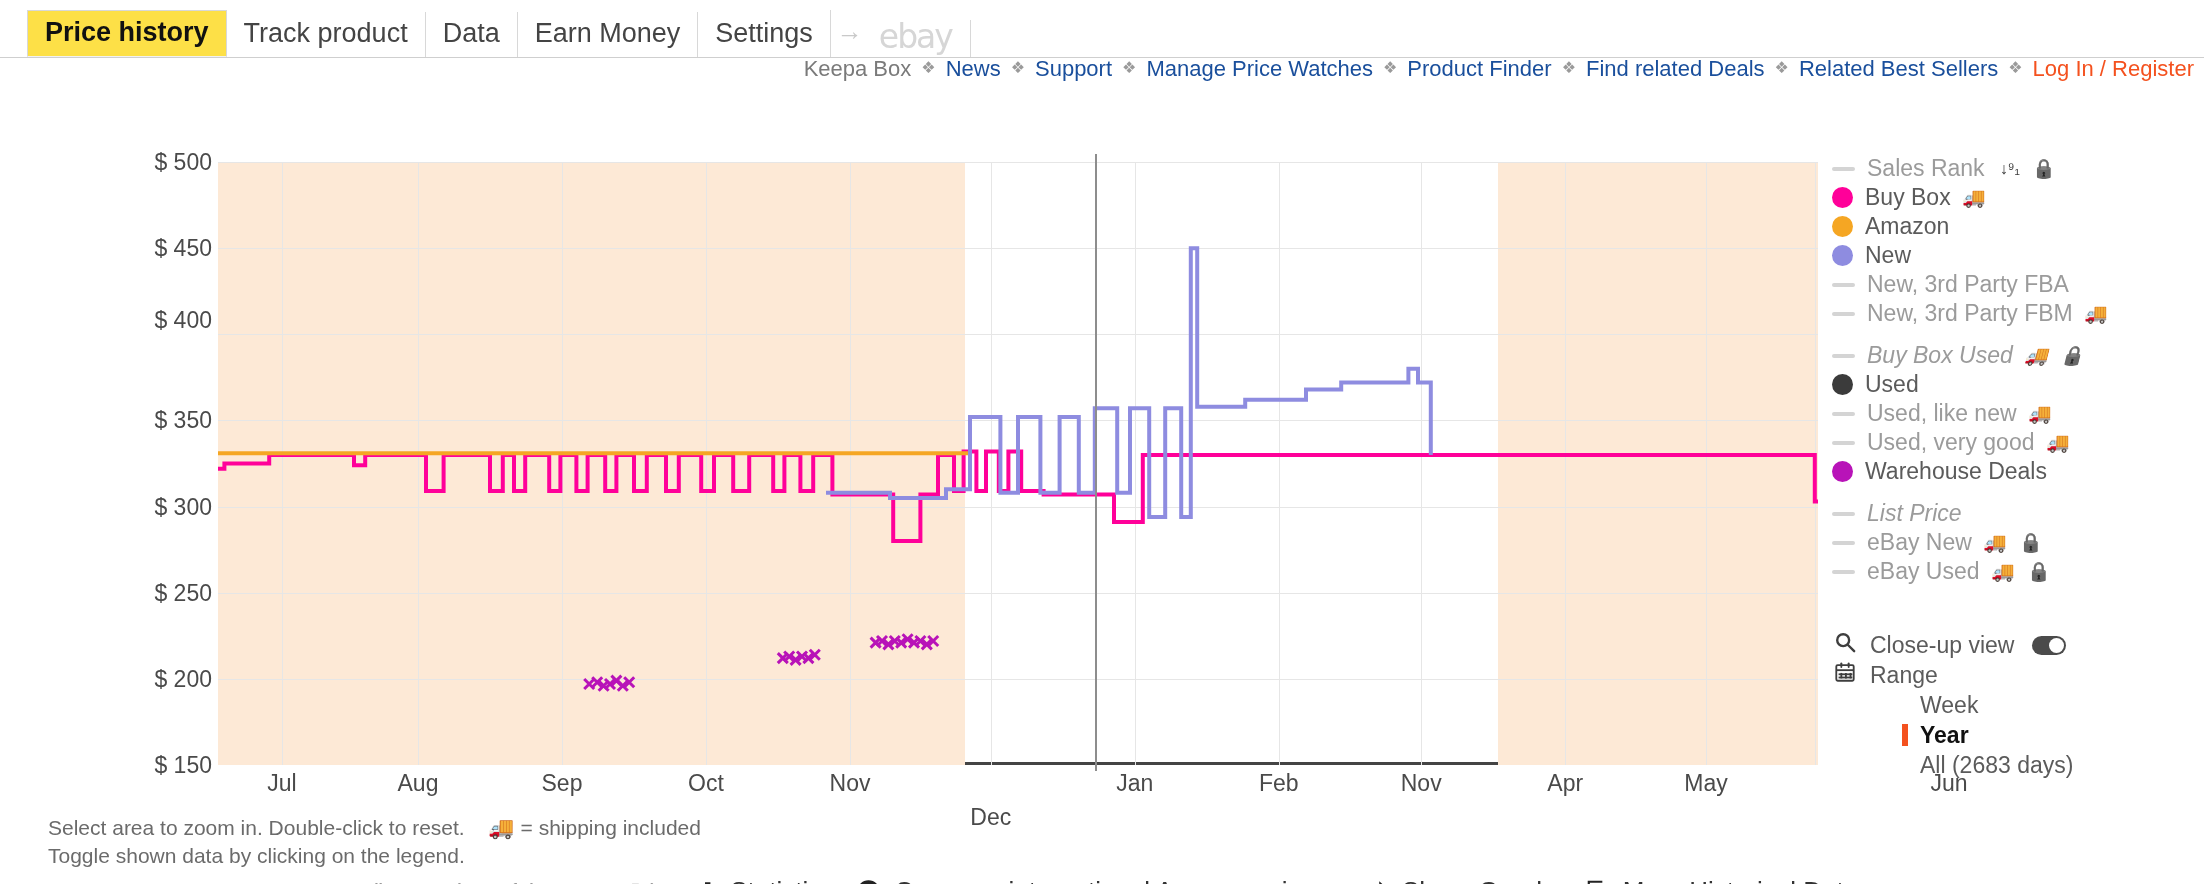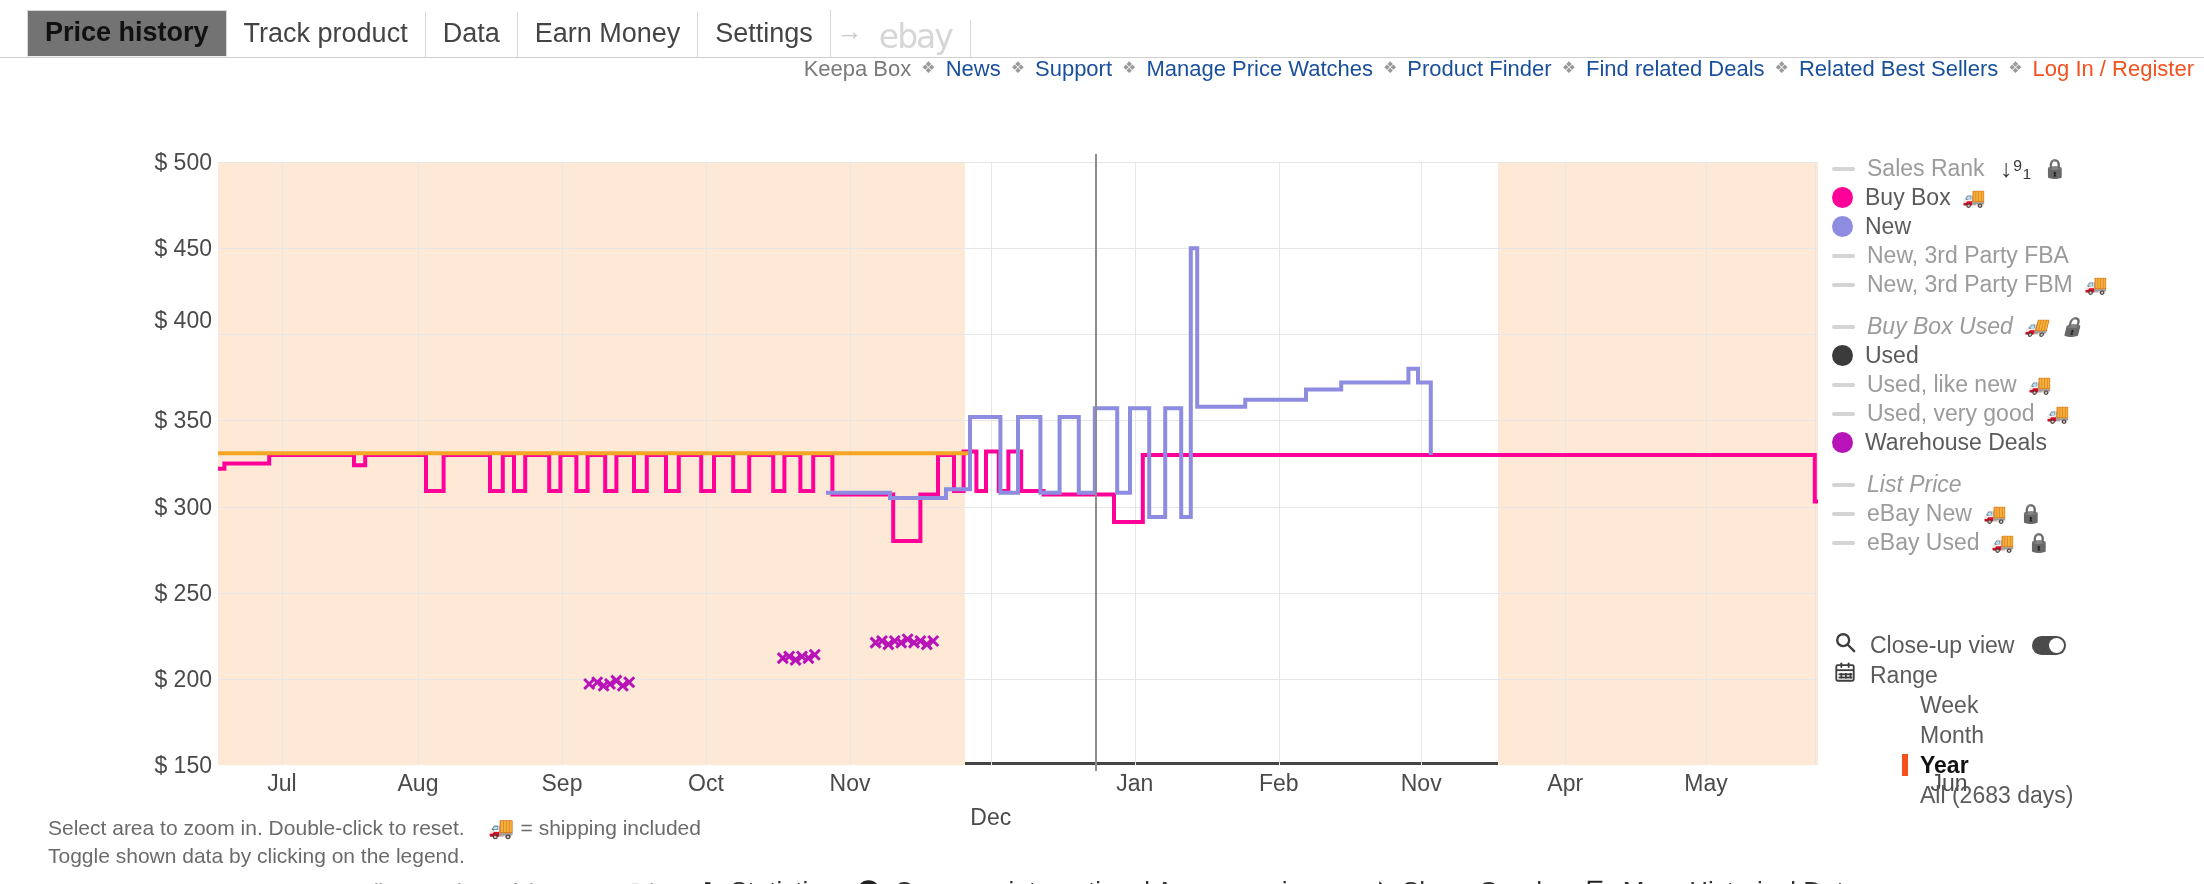--- a/index.html
+++ b/index.html
@@ -26,21 +26,21 @@
     color:#444;
     padding:8px 17px 10px 17px;
     border-left:1px solid #d8d8d8;
     border-right:1px solid #d8d8d8;
     margin-right:-1px;
     line-height:1.0;
     white-space:nowrap;
     cursor:pointer;
   }
   .tab.active {
-    background:#737373;
+    background:#fde047;
     font-weight:bold;
     color:#111;
     border-top:1px solid #d8d8d8;
     border-bottom:1px solid #f2f2f2;
     position:relative;
     z-index:3;
   }
   .tab-spacer { width:13px; border:none; }
   .arrow-ico {
     color:#c9c9c9; font-size:26px; padding:6px 10px 10px 6px;
@@ -143,21 +143,21 @@
   }
   .leg-dash {
     width:23px; height:4px; border-radius:2px;
     background:#d4d4d4; flex:0 0 23px;
     margin:0 0 0 0;
   }
   .leg-label { color:#5b5b5b; white-space:nowrap; }
   .leg-label.muted { color:#9b9b9b; }
   .ico-truck { font-size:19px; }
   .ico-lock  { font-size:19px; filter:grayscale(1) brightness(0.62); }
-  .sr-sort { font-size:25px; color:#3a3a3a; margin-left:3px; }
+  .sr-sort { font-size:16px; color:#3a3a3a; margin-left:3px; }
 
   
   .controls {
     position:absolute; left:1832px; top:572px;
     width:372px; font-size:23px;
   }
   .ctl-row { display:flex; align-items:center; gap:12px; height:30px; }
   .ctl-ico { width:26px; text-align:center; color:#3e3e3e; font-size:22px; }
   .toggle {
     width:34px; height:19px; border-radius:10px;
@@ -318,20 +318,24 @@
         <span class="leg-label muted">Sales Rank</span>
         <span class="sr-sort">↓⁹₁</span>
         <span class="ico-lock">🔒</span>
       </div>
       <div class="leg-item">
         <span class="leg-dot" style="background: rgb(255, 0, 153);"></span>
         <span class="leg-label">Buy Box</span>
         <span class="ico-truck">🚚</span>
       </div>
       <div class="leg-item">
+        <span class="leg-dot" style="background: rgb(245, 166, 35);"></span>
+        <span class="leg-label">Amazon</span>
+      </div>
+      <div class="leg-item">
         <span class="leg-dot" style="background: rgb(142, 140, 224);"></span>
         <span class="leg-label">New</span>
       </div>
       <div class="leg-item">
         <span class="leg-dash" style="background: rgb(212, 212, 212);"></span>
         <span class="leg-label muted">New, 3rd Party FBA</span>
       </div>
       <div class="leg-item">
         <span class="leg-dash" style="background: rgb(212, 212, 212);"></span>
         <span class="leg-label muted">New, 3rd Party FBM</span>
@@ -401,21 +405,20 @@
             <line x1="13" y1="13" x2="13" y2="19"></line>
           <line x1="18" y1="13" x2="18" y2="19"></line>
           <line x1="5" y1="14.5" x2="20" y2="14.5"></line>
             <line x1="5" y1="18" x2="20" y2="18"></line>
         </svg>
       </span>
       <span class="leg-label">Range</span>
     </div>
     <div class="range-list" id="ranges">
         <div class="range-item">Week</div>
-        <div class="range-item">Month</div>
         <div class="range-item selected">Year</div>
         <div class="range-item">All (2683 days)</div>
       </div>
   </div>
 
   <div class="hints">
     <div>
       <span>Select area to zoom in. Double-click to reset.</span>
       <span class="hint-inline">🚚</span>
       <span>= shipping included</span>

